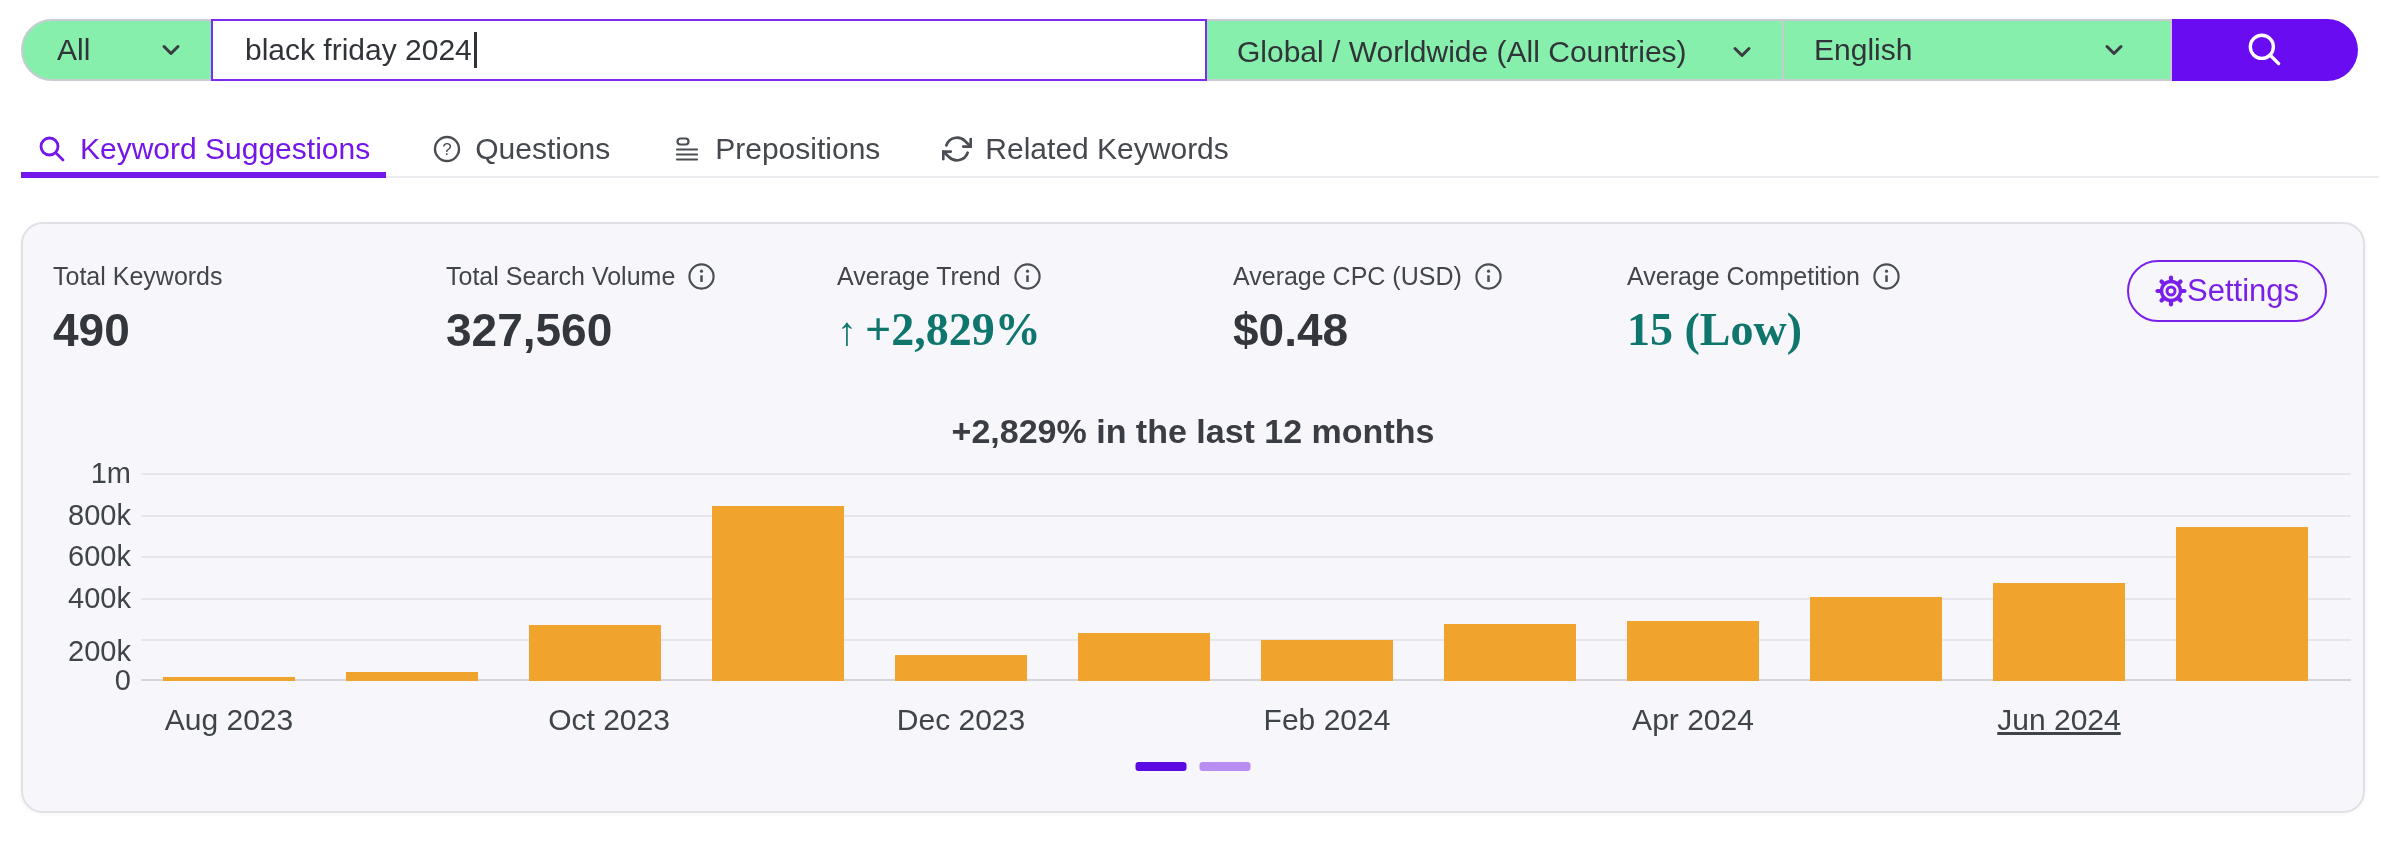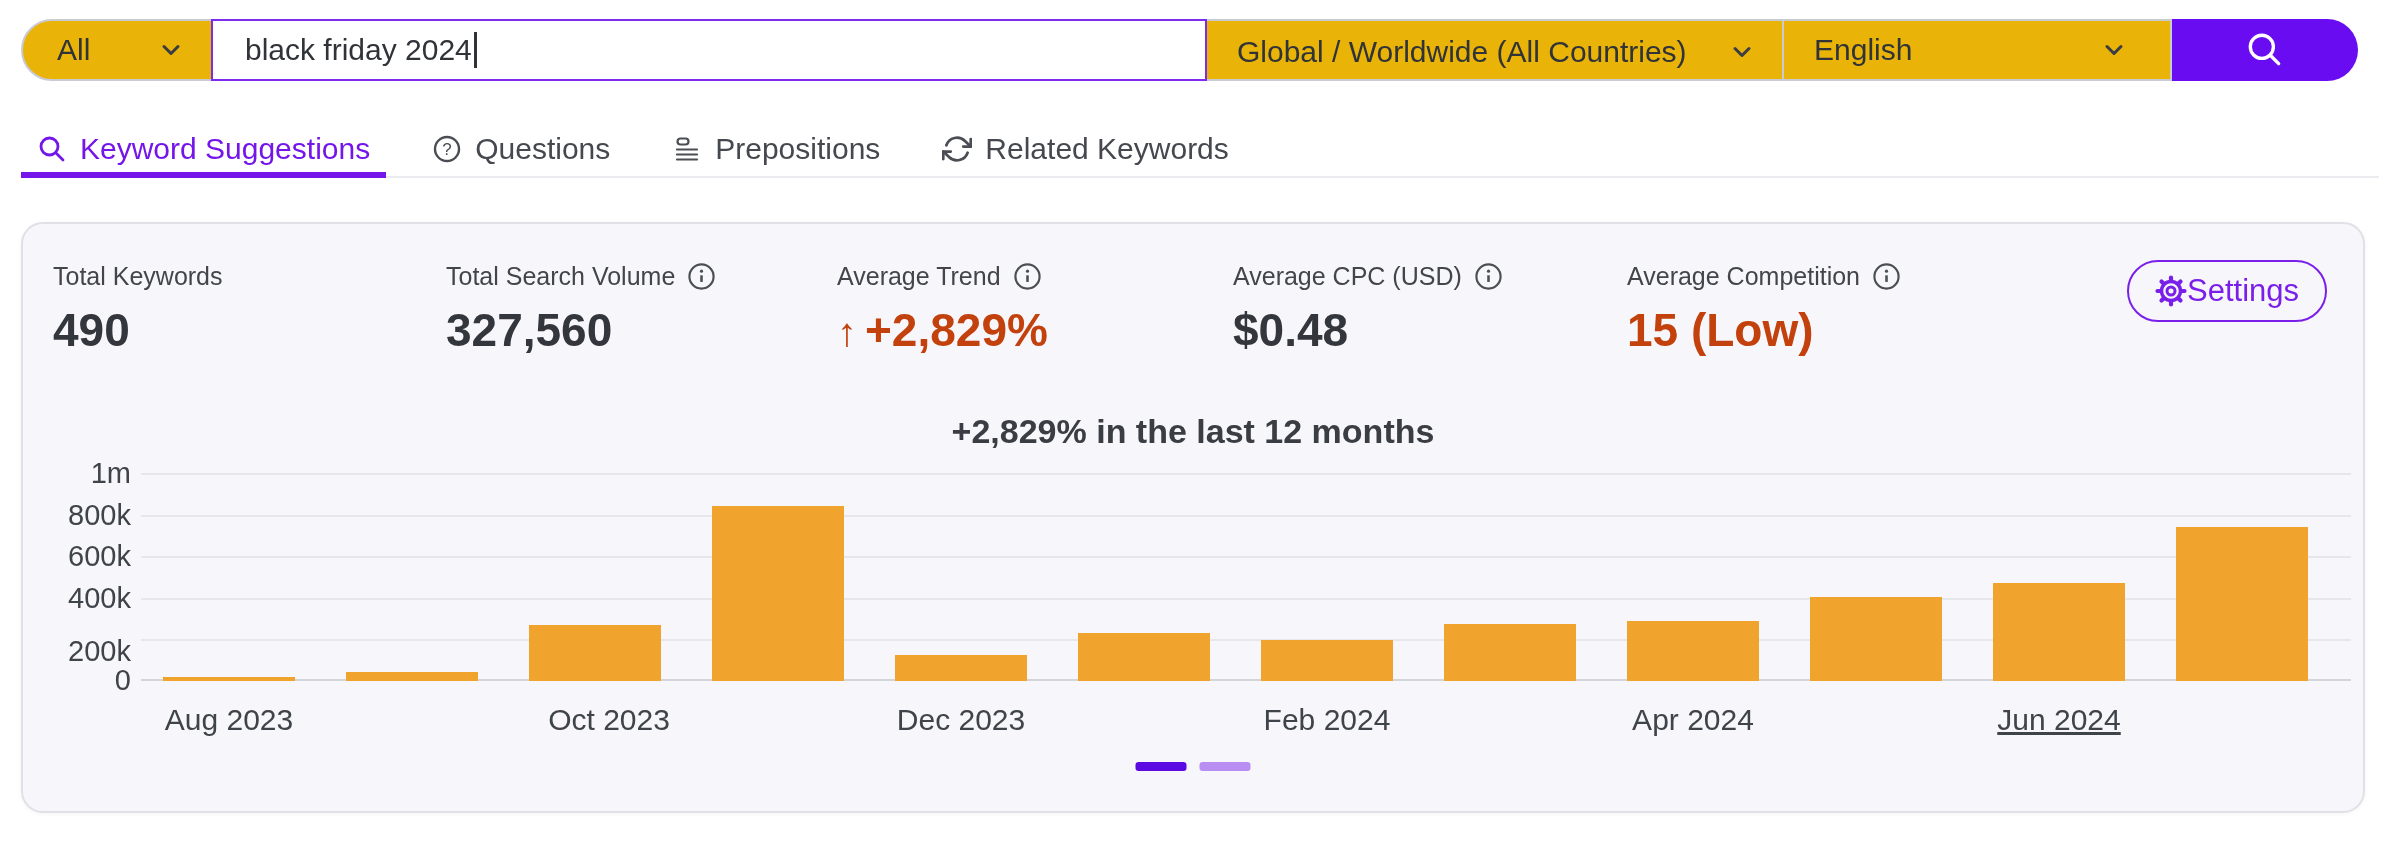--- a/index.html
+++ b/index.html
@@ -5,42 +5,42 @@
   * { box-sizing: border-box; }
   html,body { margin:0; padding:0; }
   body {
     width:2400px; height:853px; position:relative; overflow:hidden;
     background:#ffffff; font-family:"Liberation Sans", sans-serif;
     color:#33363C;
   }
 
   
   .topbar { position:absolute; left:21px; top:19px; width:2337px; height:62px; display:flex; }
-  .tb-box { border:2px solid #C9CBD3; background:#eab308; display:flex; align-items:center; font-size:30px; color:#303338; }
+  .tb-box { border:2px solid #C9CBD3; background:#86efac; display:flex; align-items:center; font-size:30px; color:#303338; }
   .cat-select { width:192px; border-radius:31px 0 0 31px; padding:0 26px 0 34px; justify-content:space-between; cursor:pointer; }
   .query-box { width:996px; border:2px solid #7C2BEF; margin-left:-2px; z-index:2; padding:0 24px 0 32px; background:#fff; cursor:text; }
   .caret { display:inline-block; width:3px; height:36px; background:#2F3237; margin-left:2px; vertical-align:-7px; }
   .country-select { width:579px; margin-left:-2px; justify-content:space-between; padding:4px 26px 0 30px; cursor:pointer; }
   .lang-select { width:390px; margin-left:-2px; justify-content:space-between; padding:0 42px 0 30px; cursor:pointer; }
   .search-btn { flex:1; background:#6A0CF2; border:none; border-radius:0 31px 31px 0; display:flex; align-items:center; justify-content:center; cursor:pointer; }
 
   
   .tabs { position:absolute; left:21px; top:122px; width:2358px; height:56px; display:flex; border-bottom:2px solid #EBECF0; }
   .tab { display:flex; align-items:center; gap:13px; padding:0 16px; margin-right:30px; font-size:30px; color:#45484E; position:relative; cursor:pointer; white-space:nowrap; }
   .tab.active { color:#7415E9; }
   .tab.active::after { content:""; position:absolute; left:0; right:0; bottom:-2px; height:6px; background:#7415E9; }
 
   
   .card { position:absolute; left:21px; top:222px; width:2344px; height:591px;
     background:#F7F7FB; border:2px solid #E0E1E7; border-radius:22px;
     box-shadow:0 1px 4px rgba(40,40,60,0.05); }
   .stat { position:absolute; top:38px; }
   .stat-label { display:flex; align-items:center; gap:12px; font-size:25px; color:#42454C; }
   .stat-value { margin-top:12px; font-size:46px; font-weight:bold; color:#33363C; }
-  .stat-value.green { color:#c2410c; }
+  .stat-value.green { color:#0f766e;font-family:Liberation Serif, serif; }
   .trend-arrow { font-weight:normal; font-size:40px; margin-right:8px; }
   .settings-btn { position:absolute; top:36px; right:36px; height:62px; padding:0 26px;
     border:2.5px solid #7A1FEA; border-radius:33px; color:#7A1FEA; font-size:31px;
     display:flex; align-items:center; background:transparent; cursor:pointer; }
 
   
   .chart-title { position:absolute; top:188px; left:0; width:100%; text-align:center;
     font-size:34px; font-weight:bold; color:#3A3D43; }
   .ylabels { position:absolute; left:0; top:249px; width:108px; height:208px; }
   .ylabel { position:absolute; right:0; width:100%; text-align:right; font-size:29px; color:#3F434A; line-height:32px; }

